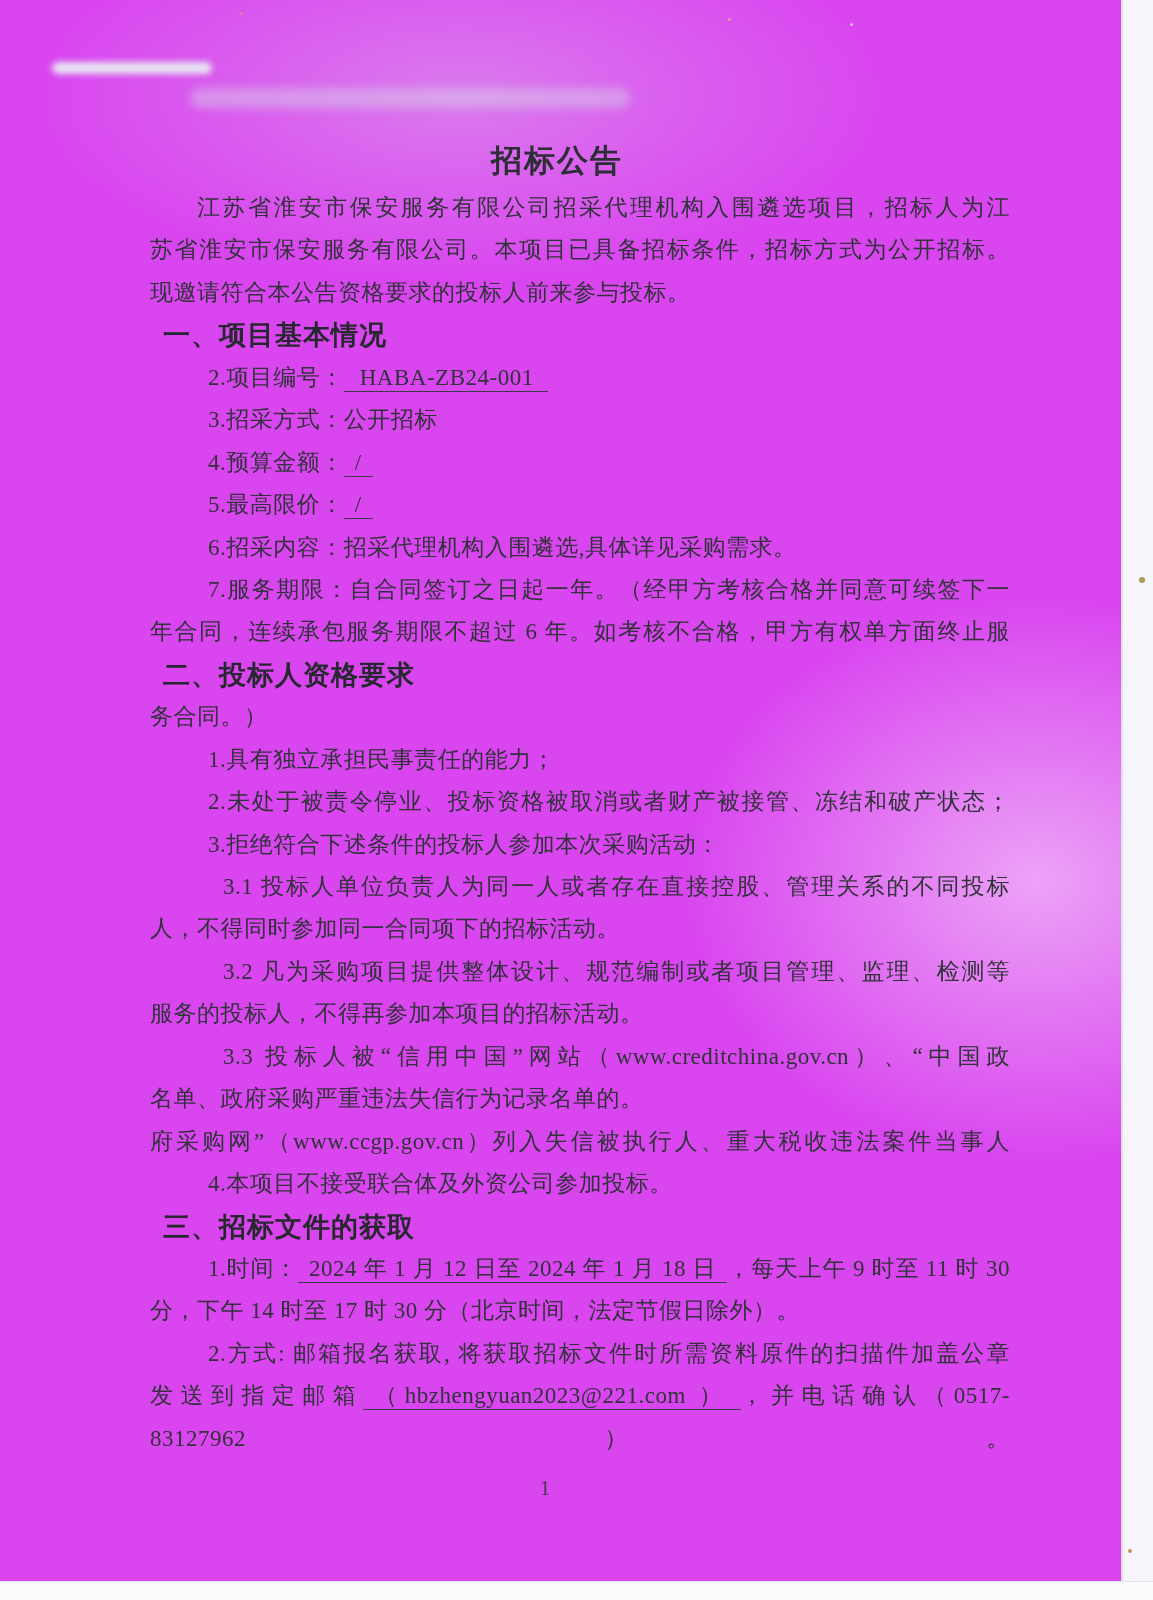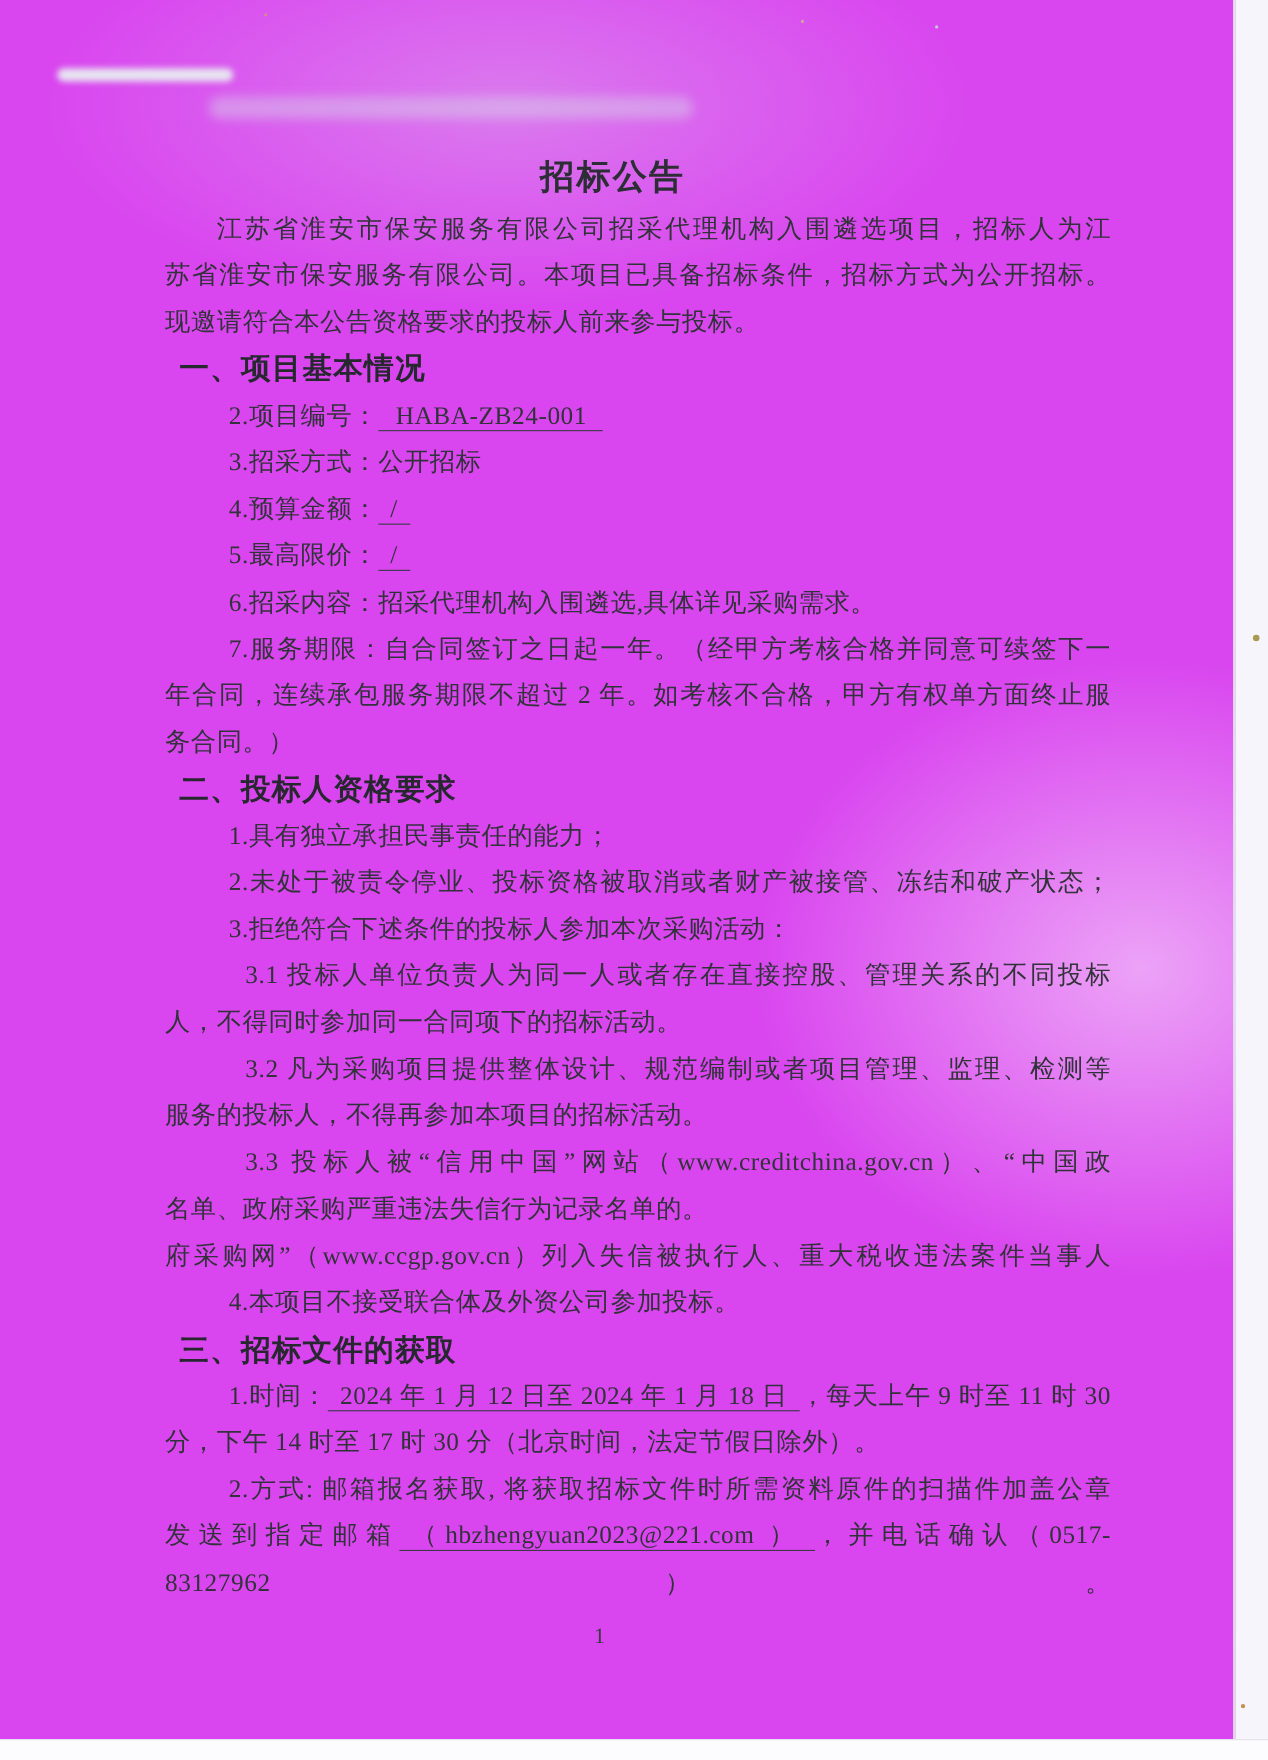--- a/index.html
+++ b/index.html
@@ -93,24 +93,24 @@
     <div class="l full">苏省淮安市保安服务有限公司。本项目已具备招标条件，招标方式为公开招标。</div>
     <div class="l">现邀请符合本公告资格要求的投标人前来参与投标。</div>
 
     <div class="l i-head">一、项目基本情况</div>
     <div class="l i-item"><span>2.项目编号：</span><span class="u u-wide">HABA-ZB24-001</span></div>
     <div class="l i-item">3.招采方式：公开招标</div>
     <div class="l i-item"><span>4.预算金额：</span><span class="u">/</span></div>
     <div class="l i-item"><span>5.最高限价：</span><span class="u">/</span></div>
     <div class="l i-item">6.招采内容：招采代理机构入围遴选,具体详见采购需求。</div>
     <div class="l i-item full">7.服务期限：自合同签订之日起一年。（经甲方考核合格并同意可续签下一</div>
-    <div class="l full">年合同，连续承包服务期限不超过 2 年。如考核不合格，甲方有权单方面终止服</div>
+    <div class="l full">年合同，连续承包服务期限不超过 6 年。如考核不合格，甲方有权单方面终止服</div>
+    <div class="l i-head">二、投标人资格要求</div>
+
     <div class="l">务合同。）</div>
-
-    <div class="l i-head">二、投标人资格要求</div>
     <div class="l i-item">1.具有独立承担民事责任的能力；</div>
     <div class="l i-item full">2.未处于被责令停业、投标资格被取消或者财产被接管、冻结和破产状态；</div>
     <div class="l i-item">3.拒绝符合下述条件的投标人参加本次采购活动：</div>
     <div class="l i-sub full">3.1 投标人单位负责人为同一人或者存在直接控股、管理关系的不同投标</div>
     <div class="l">人，不得同时参加同一合同项下的招标活动。</div>
     <div class="l i-sub full">3.2 凡为采购项目提供整体设计、规范编制或者项目管理、监理、检测等</div>
     <div class="l">服务的投标人，不得再参加本项目的招标活动。</div>
     <div class="l i-sub full">3.3 投标人被“信用中国”网站（www.creditchina.gov.cn）、“中国政</div>
     <div class="l">名单、政府采购严重违法失信行为记录名单的。</div>
     <div class="l full">府采购网”（www.ccgp.gov.cn）列入失信被执行人、重大税收违法案件当事人</div>

